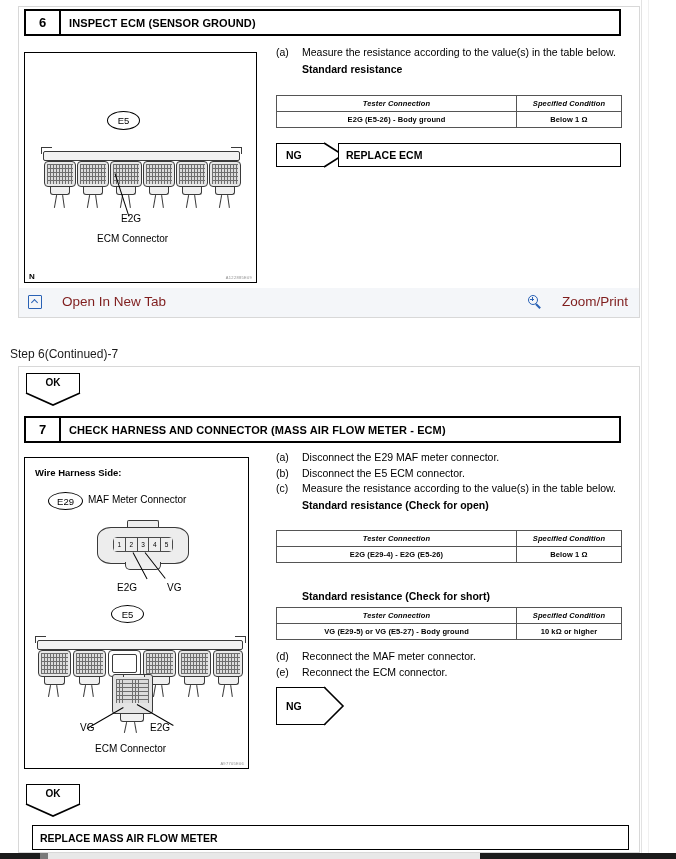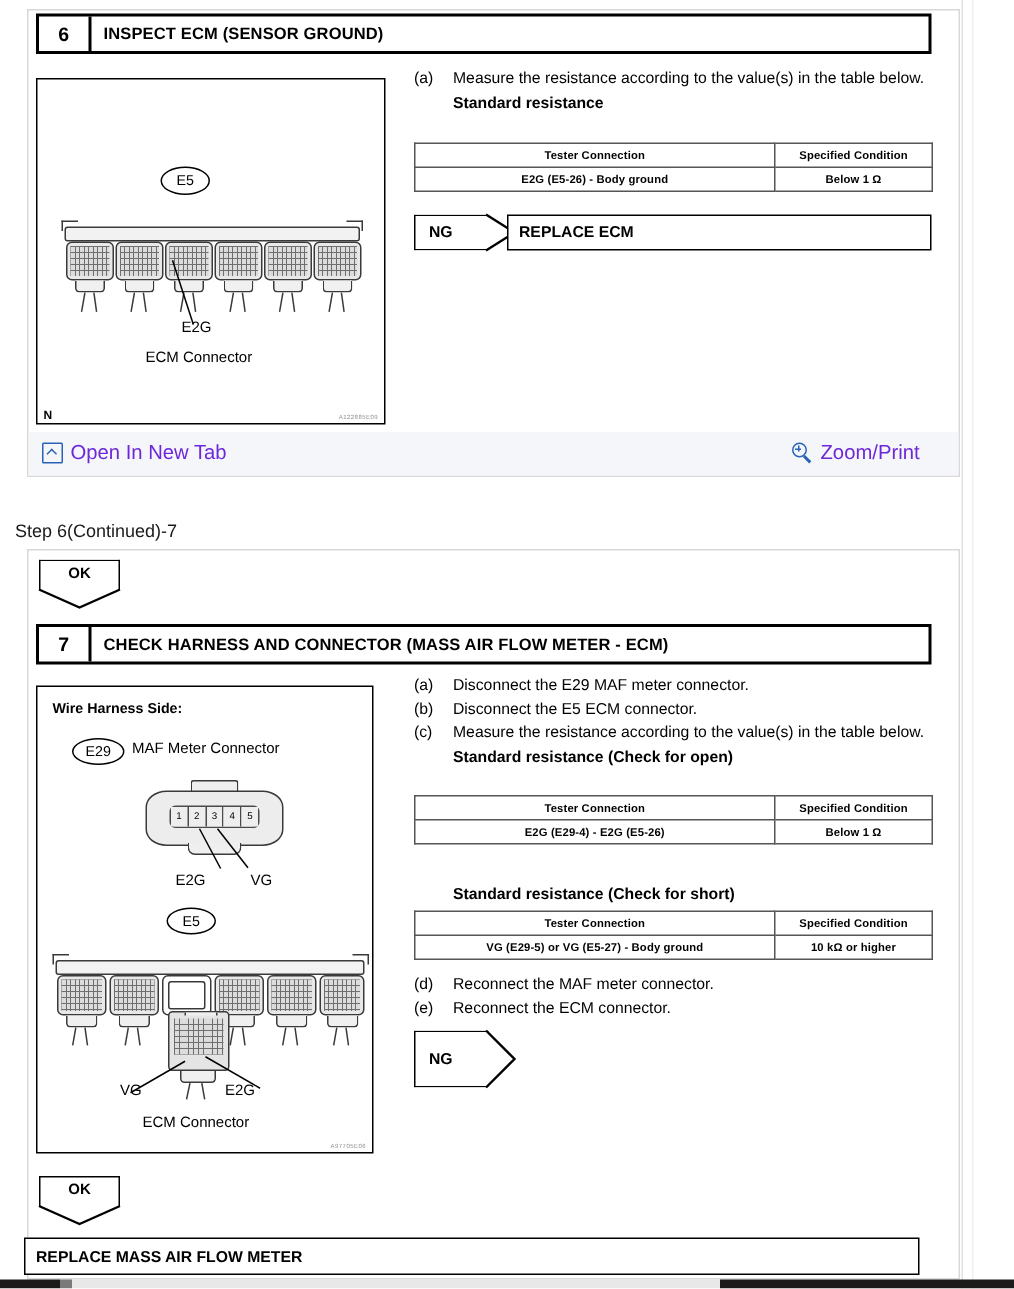--- a/index.html
+++ b/index.html
@@ -135,21 +135,21 @@
   }
   .spec-table th, .spec-table td {
     border: 1px solid #555;
     font-size: 7.5px;
     font-weight: bold;
     text-align: center;
     padding: 2px 1px;
     height: 11px;
     letter-spacing: 0.1px;
   }
-  .spec-table th { background: #fff; }
+  .spec-table th { background: #fff; font-style: italic; }
 
   
   .ng-flag {
     position: absolute;
     box-sizing: border-box;
     display: flex;
     align-items: center;
     font-size: 10.5px;
     font-weight: bold;
     padding-left: 9px;
@@ -198,22 +198,22 @@
   
   .tool-bar {
     position: absolute;
     background: #f4f6f9;
     box-sizing: border-box;
   }
   .tool-link {
     position: absolute;
     display: flex;
     align-items: center;
-    gap: 5px;
-    color: #6d28d9;
+    gap: 20px;
+    color: #7f1d1d;
     font-size: 13.5px;
     cursor: pointer;
   }
   .tool-link .lbl { line-height: 1; }
   .icon-newtab {
     width: 12px; height: 12px;
     border: 1.6px solid #2a62b5;
     position: relative;
     flex: none;
     border-radius: 1px;
@@ -674,21 +674,21 @@
     <polyline points="48,0 67,19 48,38" fill="none" stroke="#000" stroke-width="1.6"></polyline>
   </svg>
 
   <div class="ok-flag" style="left:26px; top:784px; width:54px; height:32px;">
     <span>OK</span>
   </div>
   <svg style="position:absolute; left:26px; top:784px; width:54px; height:32px; overflow:visible;">
     <polyline points="0,20 27,32 54,20" fill="none" stroke="#000" stroke-width="1.6"></polyline>
   </svg>
 
-  <div class="action-box" style="left:16px; top:825px; width:597px; height:25px;">
+  <div class="action-box" style="left:32px; top:825px; width:597px; height:25px;">
     <span>REPLACE MASS AIR FLOW METER</span>
   </div>
 
   <div class="bottom-band">
     <div class="bb-seg" style="left:0px;   width:40px;  background:#1b1b1b;"></div>
     <div class="bb-seg" style="left:40px;  width:8px;   background:#7a7a7a;"></div>
     <div class="bb-seg" style="left:48px;  width:432px; background:#e8e8e8;"></div>
     <div class="bb-seg" style="left:480px; width:196px; background:#1b1b1b;"></div>
   </div>
 

